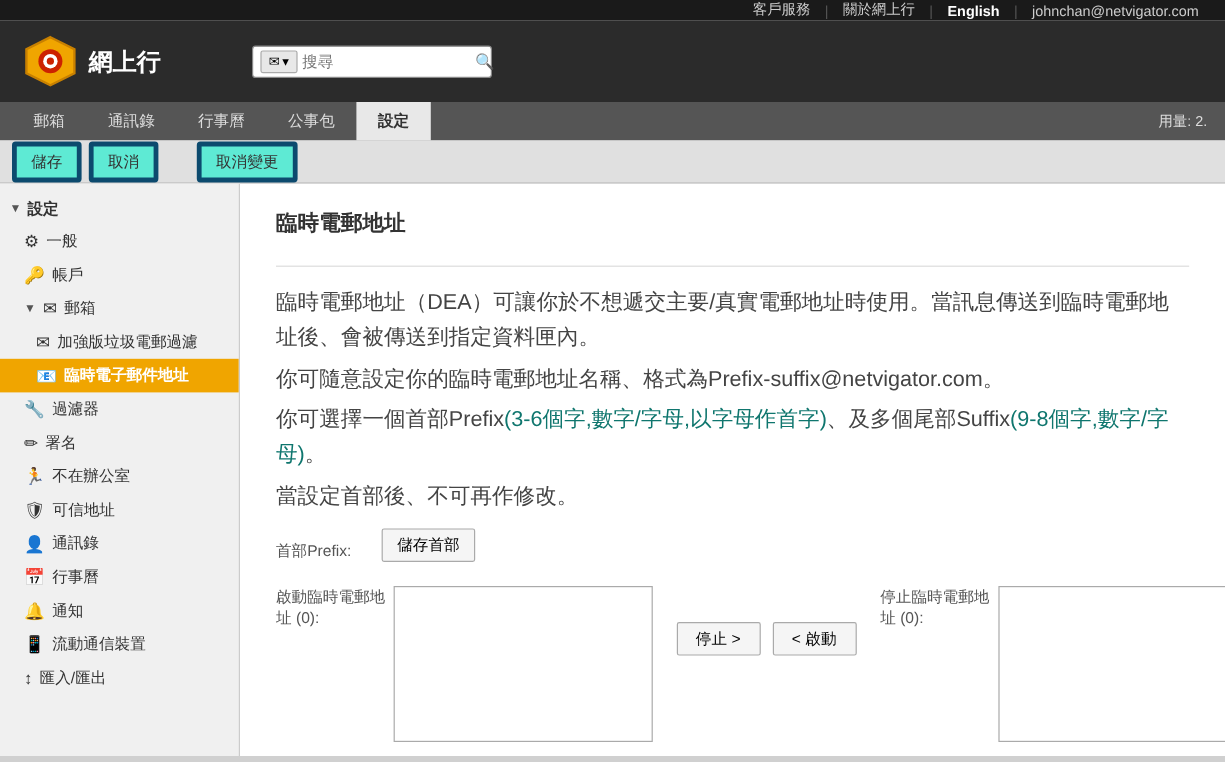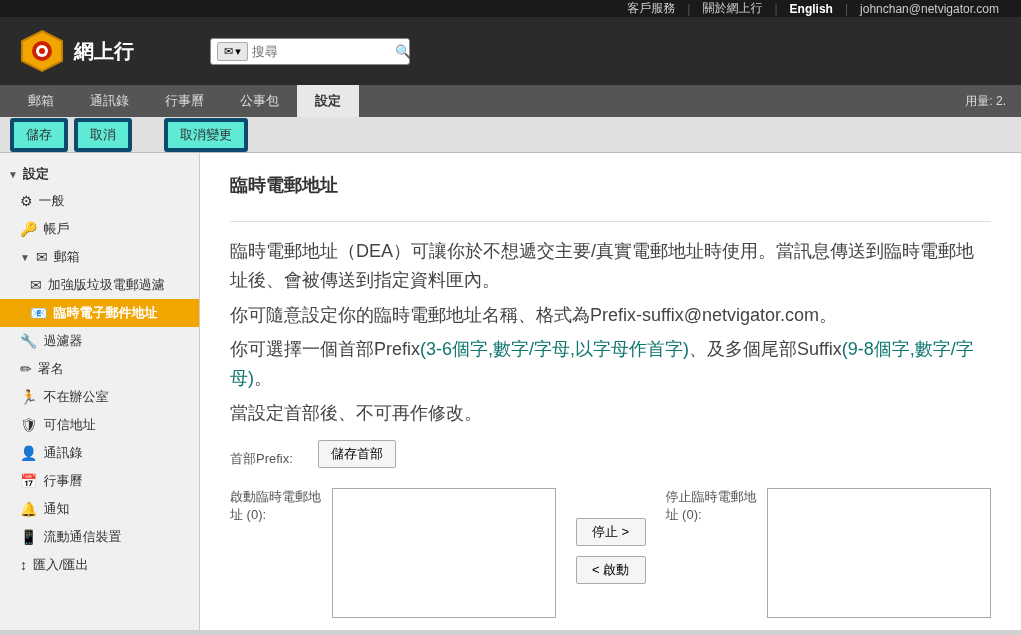--- a/index.html
+++ b/index.html
@@ -268,21 +268,20 @@
     .list-box {
       width: 290px;
       height: 130px;
       border: 1px solid #aaa;
       background: #fff;
       overflow-y: auto;
       resize: none;
     }
     .list-controls {
       display: flex;
-      flex-direction: column;
       justify-content: center;
       align-items: center;
       gap: 10px;
       padding: 30px 20px 16px 20px;
     }
     .list-control-btn {
       background: #f5f5f5;
       border: 1px solid #aaa;
       padding: 4px 14px;
       font-size: 13px;

